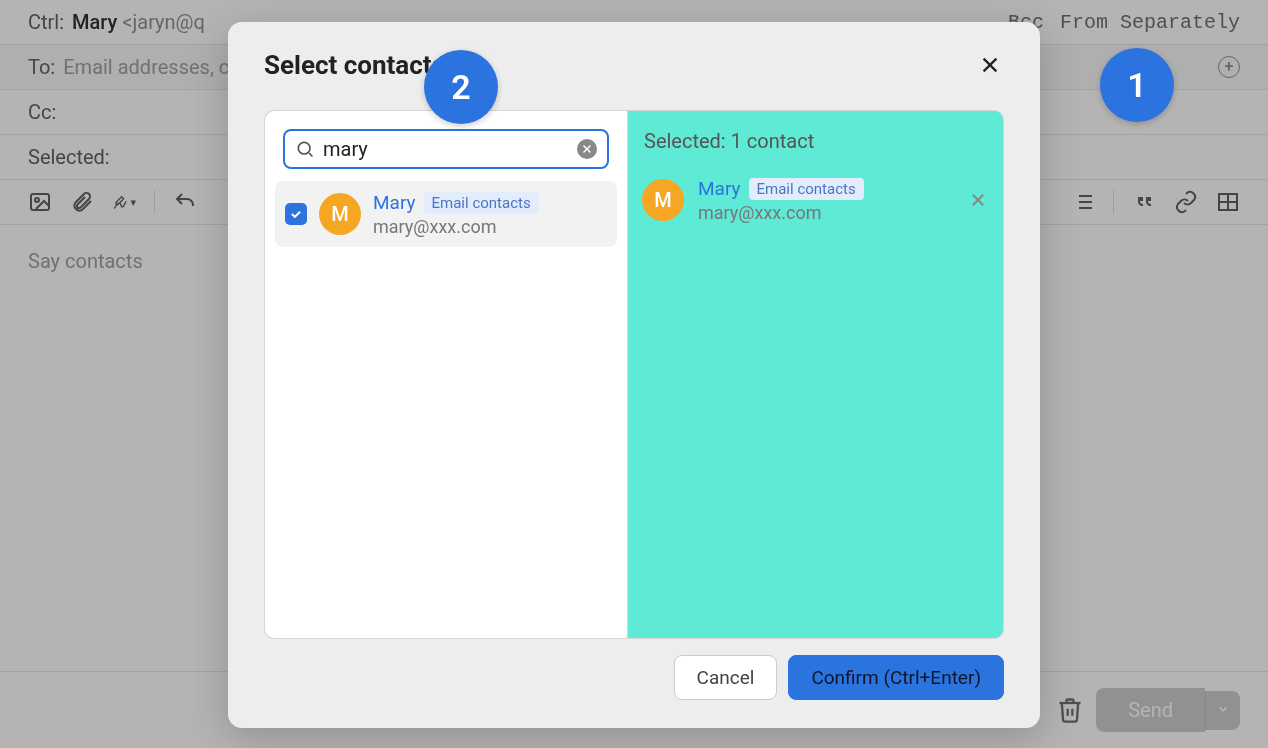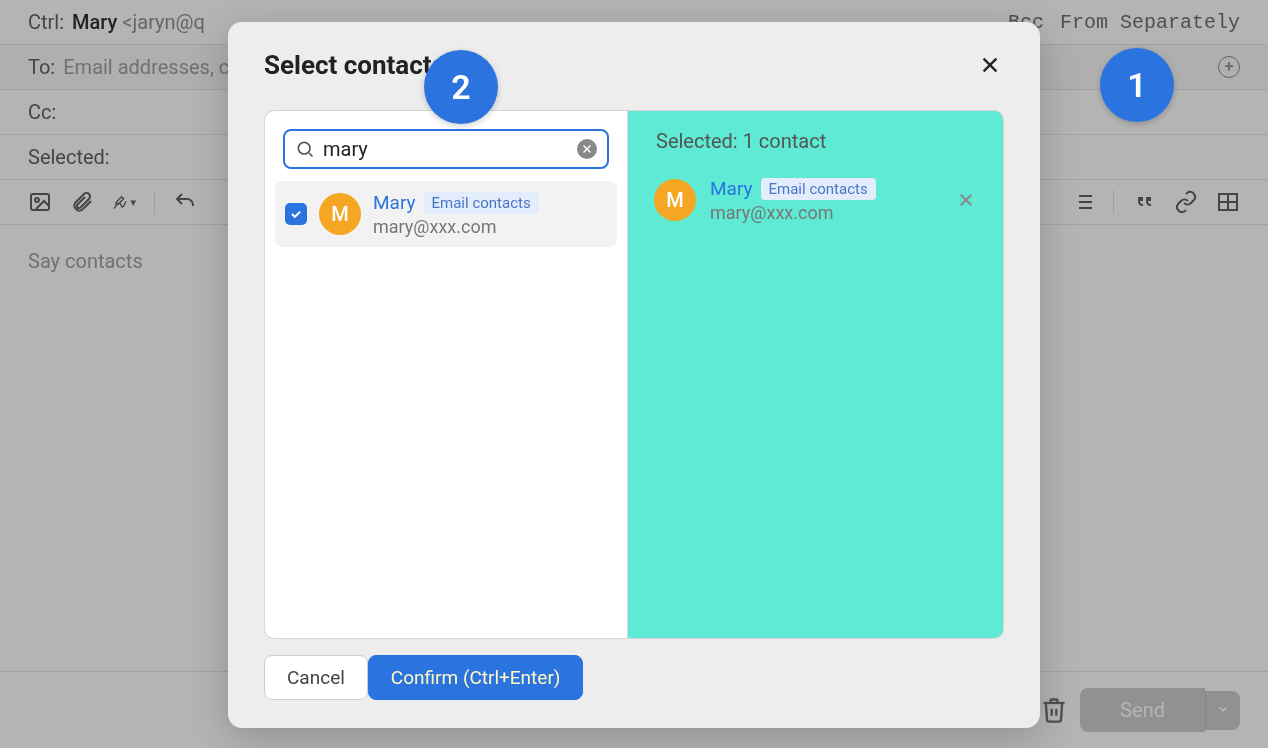--- a/index.html
+++ b/index.html
@@ -23,37 +23,37 @@
 
   .toolbar { display: flex; align-items: center; gap: 18px; padding: 10px 28px; border-bottom: 1px solid #e5e5e5; color: #555; font-size: 20px; }
   .toolbar .sep { width: 1px; height: 24px; background: #ddd; }
   .tb-icon { width: 24px; height: 24px; display: inline-flex; align-items: center; justify-content: center; cursor: pointer; }
 
   .body-area { flex: 1; padding: 24px 28px; font-size: 20px; color: #999; }
 
   .footer-bar { display: flex; align-items: center; justify-content: flex-end; gap: 12px; padding: 16px 28px; border-top: 1px solid #e5e5e5; }
   .trash-icon { width: 28px; height: 28px; display: inline-flex; align-items: center; justify-content: center; color: #666; cursor: pointer; }
   .send-btn { display: flex; align-items: center; }
-  .send-main { background: #c9c9c9; color: #fff; padding: 10px 40px; font-size: 20px; border-radius: 8px 0 0 8px; cursor: pointer; }
+  .send-main { background: #c9c9c9; color: #fff; padding: 10px 32px; font-size: 20px; border-radius: 8px 0 0 8px; cursor: pointer; }
   .send-drop { background: #c9c9c9; color: #fff; padding: 10px 10px; border-radius: 0 8px 8px 0; border-left: 1px solid #bbb; cursor: pointer; }
 
   
   .dim { position: absolute; inset: 0; background: rgba(40,40,40,0.35); }
 
   
   .modal { position: absolute; left: 228px; top: 22px; width: 812px; height: 706px; background: #ededed; border-radius: 14px; box-shadow: 0 10px 40px rgba(0,0,0,.2); display: flex; flex-direction: column; padding: 0; }
   .modal-head { display: flex; align-items: center; justify-content: space-between; padding: 28px 36px 14px 36px; }
   .modal-title { font-size: 26px; font-weight: 700; color: #222; }
   .close-x { width: 28px; height: 28px; cursor: pointer; color: #222; display: flex; align-items: center; justify-content: center; }
   .close-x svg { width: 22px; height: 22px; }
 
   .modal-body { flex: 1; display: flex; margin: 16px 36px 16px 36px; border: 1px solid #d6d6d6; border-radius: 10px; overflow: hidden; background: #5eead4; }
   .pane { flex: 1; display: flex; flex-direction: column; }
   .pane.left { border-right: 1px solid #d6d6d6; background: #fff; }
-  .pane.right { padding: 18px 22px; }
+  .pane.right { padding: 18px 10px; }
 
   .search-wrap { padding: 18px 18px 8px 18px; }
   .search { display: flex; align-items: center; border: 2px solid #2b74df; border-radius: 8px; padding: 6px 10px; background: #fff; }
   .search svg.mag { width: 20px; height: 20px; color: #555; margin-right: 8px; flex-shrink: 0; }
   .search input { flex: 1; border: none; outline: none; font-size: 20px; color: #222; background: transparent; }
   .search .clear { width: 20px; height: 20px; border-radius: 50%; background: #888; color: #fff; display: flex; align-items: center; justify-content: center; font-size: 13px; cursor: pointer; flex-shrink: 0; }
 
   .result-list { padding: 4px 10px 14px 10px; }
   .result-item { display: flex; align-items: center; gap: 12px; padding: 10px 10px; border-radius: 8px; background: #f2f2f2; cursor: pointer; }
   .checkbox { width: 22px; height: 22px; border-radius: 5px; background: #2b74df; display: flex; align-items: center; justify-content: center; color: #fff; flex-shrink: 0; }
@@ -63,24 +63,24 @@
   .contact-top { display: flex; align-items: center; gap: 8px; }
   .contact-name { color: #2b74df; font-size: 19px; }
   .contact-tag { background: #e3ecfa; color: #4a76c8; font-size: 15px; padding: 2px 8px; border-radius: 4px; }
   .contact-email { color: #777; font-size: 18px; }
 
   .selected-head { color: #555; font-size: 20px; margin-bottom: 18px; margin-left: 6px; }
   .selected-item { display: flex; align-items: center; gap: 14px; padding: 6px 4px; }
   .remove-x { margin-left: auto; color: #888; cursor: pointer; width: 22px; height: 22px; display: flex; align-items: center; justify-content: center; }
   .remove-x svg { width: 18px; height: 18px; }
 
-  .modal-foot { display: flex; gap: 0; padding: 0 36px 28px 36px; }
+  .modal-foot { display: flex; justify-content: flex-end; gap: 11px; padding: 0 36px 28px 36px; }
   .btn { padding: 10px 22px; font-size: 19px; border-radius: 8px; cursor: pointer; }
   .btn-cancel { background: #fff; border: 1px solid #ccc; color: #444; }
-  .btn-confirm { background: #2b74df; border: 1px solid #2b74df; color: #fef9c3; }
+  .btn-confirm { background: #2b74df; border: 1px solid #2b74df; color: #0f172a; }
 
   
   .badge { position: absolute; width: 74px; height: 74px; border-radius: 50%; background: #2b74df; color: #fff; font-size: 34px; font-weight: 600; display: flex; align-items: center; justify-content: center; box-shadow: 0 2px 6px rgba(0,0,0,.2); z-index: 50; }
   .badge-1 { top: 48px; right: 94px; }
   .badge-2 { top: 50px; left: 424px; }
 </style>
 </head>
 <body>
 
 <div class="compose">

